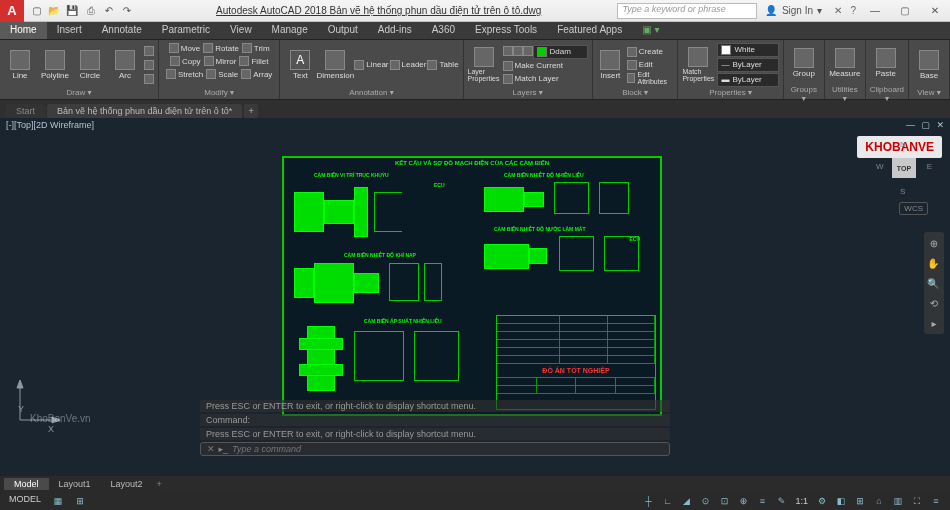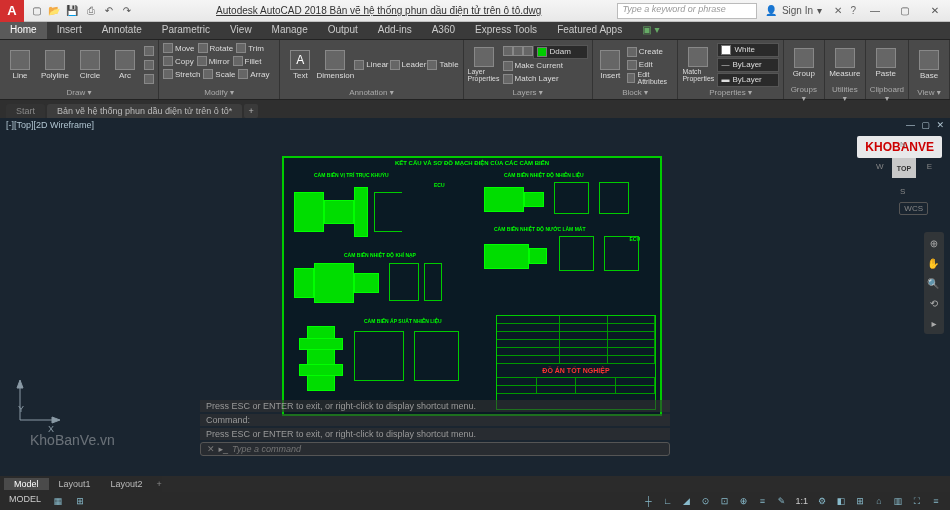--- a/index.html
+++ b/index.html
@@ -66,21 +66,21 @@
 .titleblock .trow div { border-right: 1px solid #009900; font-size: 4px; color: #00cc00; padding: 0 2px; }
 .titleblock .big { text-align: center; color: #ff3333; font-size: 7px; font-weight: bold; padding: 3px 0; border-bottom: 1px solid #009900; }
 
 .ucs { position: absolute; bottom: 44px; left: 12px; color: #8a9aa5; }
 .ucs .y { position: absolute; bottom: 18px; left: 6px; font-size: 9px; }
 .ucs .x { position: absolute; bottom: -2px; left: 36px; font-size: 9px; }
 .ucs svg { stroke: #8a9aa5; fill: none; }
 
 
 .watermark { position: absolute; left: 0; right: 0; bottom: 40px; text-align: center; color: rgba(255,255,255,.5); font-size: 18px; pointer-events: none; }
-.wm2 { position: absolute; left: 30px; bottom: 28px; color: rgba(255,255,255,.35); font-size: 14px; pointer-events: none; }
+.wm2 { position: absolute; left: 30px; bottom: 52px; color: rgba(255,255,255,.35); font-size: 10px; pointer-events: none; }
 .logo2 { position: absolute; top: 4px; right: 8px; background: rgba(255,255,255,.9); padding: 4px 8px; font-size: 12px; font-weight: bold; color: #c00; border-radius: 2px; }
 
 
 .cmdhist { position: absolute; bottom: 20px; left: 200px; width: 470px; font-size: 9px; color: #999; font-family: Consolas, monospace; }
 .cmdhist div { background: rgba(50,50,50,.6); padding: 1px 6px; margin-top: 2px; }
 .cmdline { background: rgba(40,40,40,.85); border: 1px solid #555; border-radius: 3px; display: flex; align-items: center; padding: 2px 6px; margin-top: 2px; }
 .cmdline .prompt { color: #888; margin-right: 4px; }
 .cmdline input { flex: 1; background: transparent; border: none; color: #ccc; font-size: 9px; font-style: italic; outline: none; }
 
 
@@ -167,21 +167,21 @@
           </div>
         <div class="smbtn">
             <div class="ico"></div>
           </div>
       </div>
     </div>
     <div class="label">Draw ▾</div>
   </div>
 
   <div class="panel" style="width:150px">
-    <div class="row" style="flex-direction:column;align-items:flex-start;gap:1px">
+    <div class="row" style="flex-direction:column;align-items:center;gap:1px">
       <div style="display:flex;gap:3px">
           <div class="smbtn">
             <div class="ico"></div>
             <span>Move</span>
           </div>
           <div class="smbtn">
             <div class="ico"></div>
             <span>Rotate</span>
           </div>
           <div class="smbtn">

